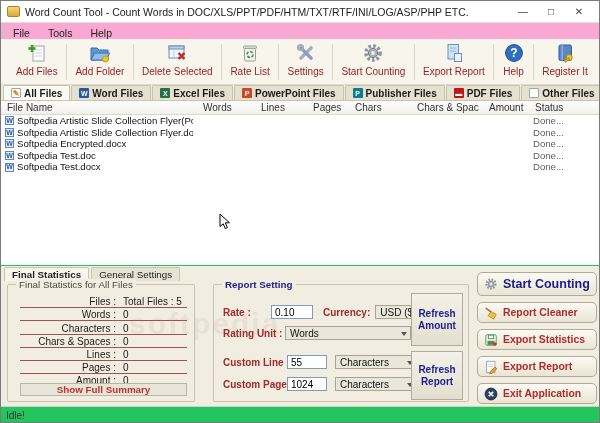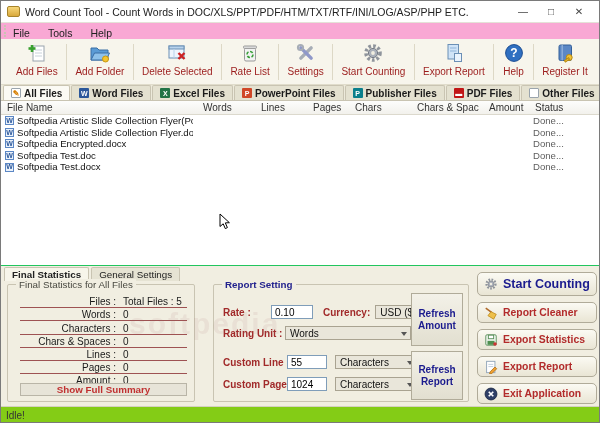--- a/index.html
+++ b/index.html
@@ -77,21 +77,21 @@
   .btn-refresh { position:absolute; right:5px; width:52px; background:linear-gradient(#f3f1e8,#e2dfd0); border:1px solid #b0ab99; color:#1b1b8e; font-weight:bold; font-size:10px; display:flex; align-items:center; justify-content:center; text-align:center; line-height:12px; }
 
   
   .actions { position:absolute; left:476px; top:6px; width:120px; }
   .abtn { display:flex; align-items:center; gap:5px; background:linear-gradient(#fbfaf3,#e9e5d4); border:1px solid #b0ab99; border-radius:5px; padding:0 6px; margin-bottom:6px; }
   .abtn-main { height:24px; font-size:12.5px; font-weight:bold; color:#1b1b8e; }
   .abtn-sub { height:21px; font-size:10.4px; font-weight:bold; color:#b22b2b; }
   .abtn svg { flex:0 0 auto; }
 
   
-  .statusbar { position:absolute; left:0; top:405px; width:100%; height:18px; background:#84cc16; border-top:1px solid #d5d1c0; display:flex; align-items:center; padding-left:5px; font-size:10px; color:#333; }
+  .statusbar { position:absolute; left:0; top:405px; width:100%; height:18px; background:#22c55e; border-top:1px solid #d5d1c0; display:flex; align-items:center; padding-left:5px; font-size:10px; color:#333; }
 
   .watermark { position:absolute; left:128px; top:306px; font-size:30px; font-weight:bold; letter-spacing:2px; color:rgba(170,110,110,0.10); pointer-events:none; z-index:40; }
 </style>
 </head>
 <body>
 
 <div class="titlebar">
   <div class="app-icon"></div>
   <span class="title-text">Word Count Tool - Count Words in DOC/XLS/PPT/PDF/HTM/TXT/RTF/INI/LOG/ASP/PHP ETC.</span>
   <div class="win-controls">

